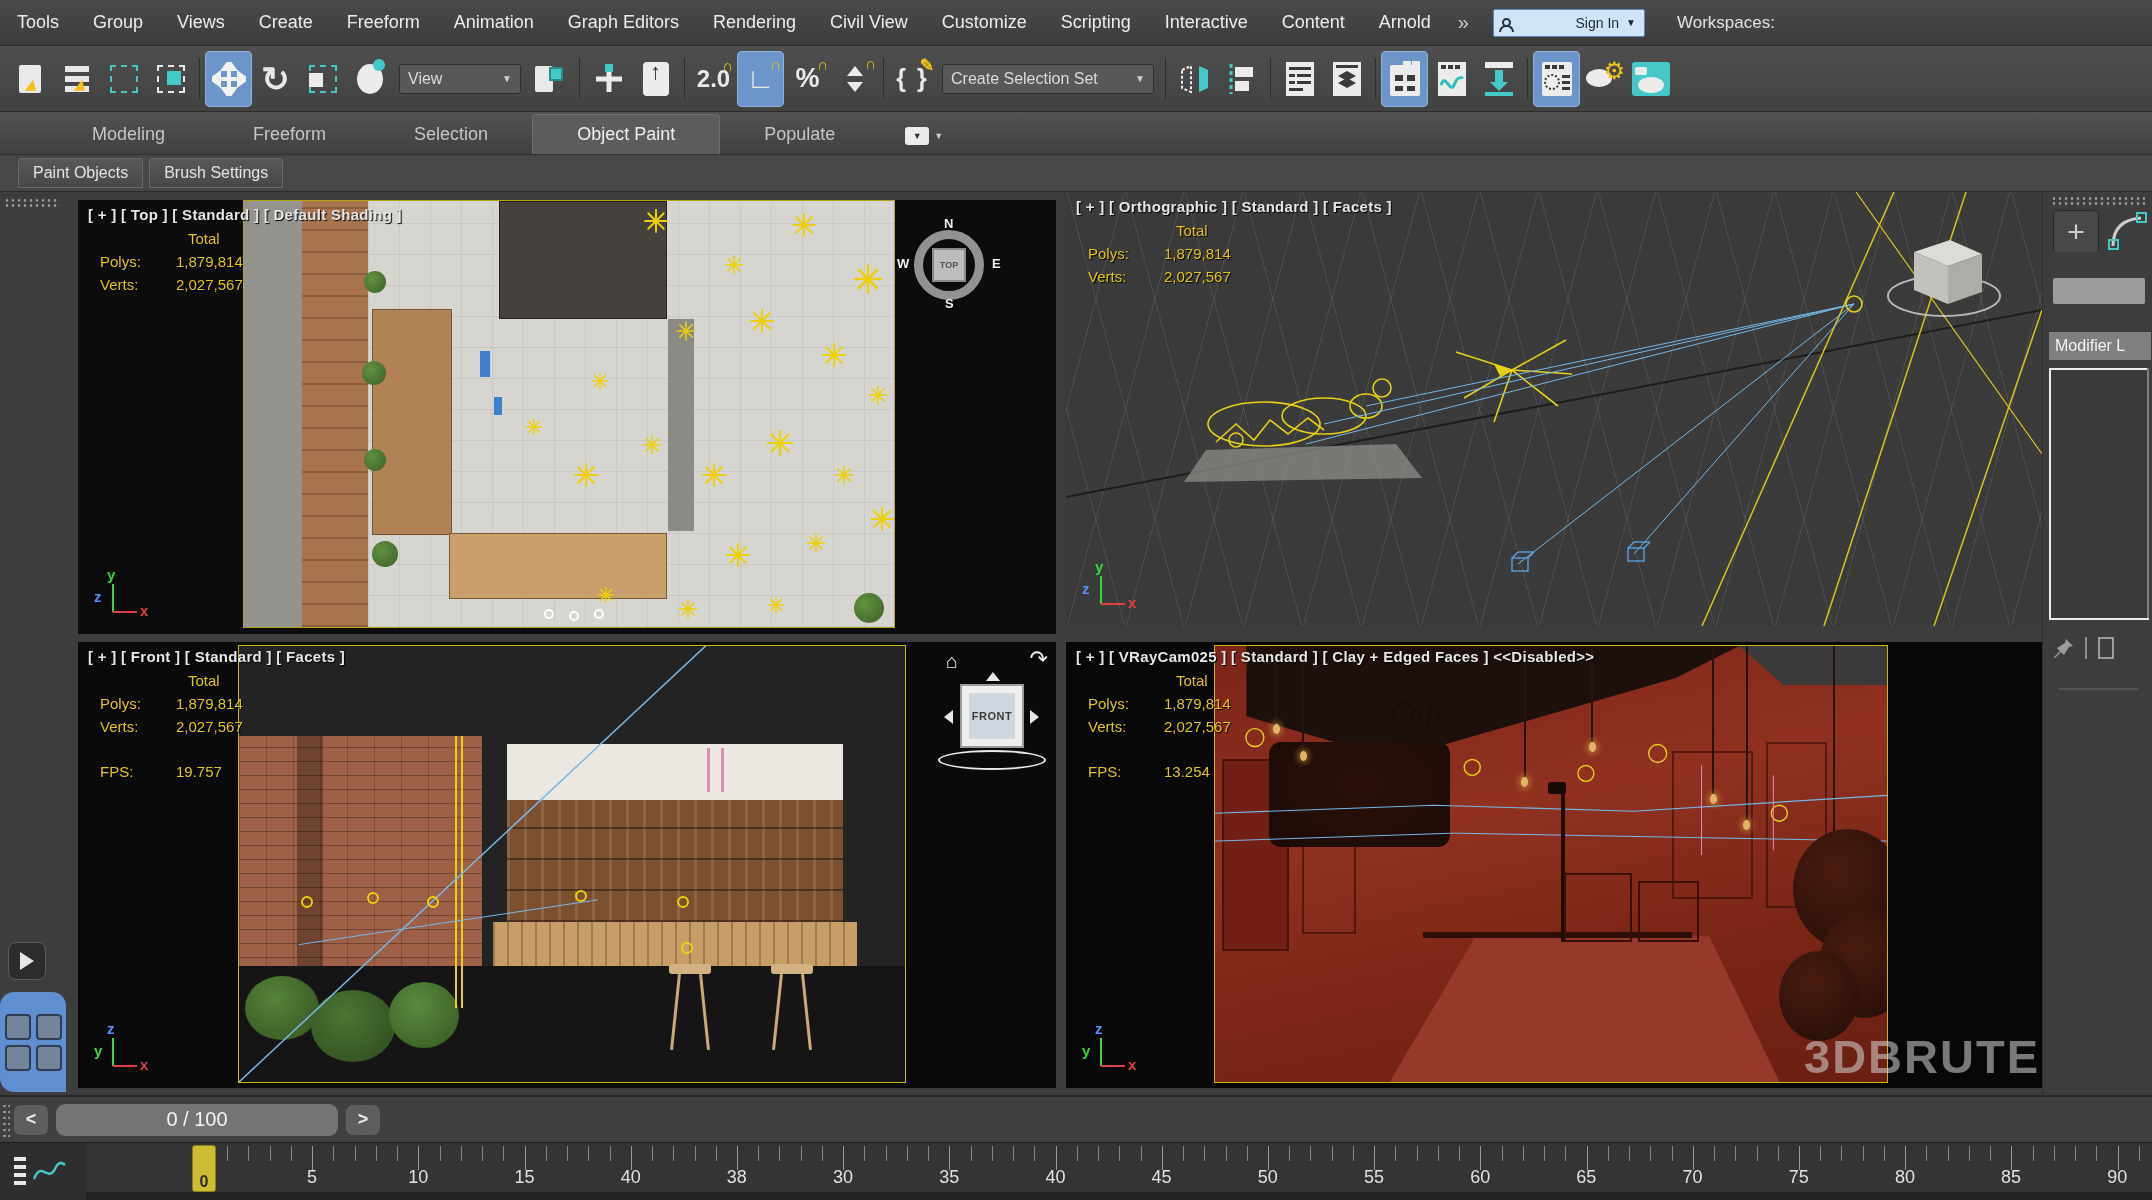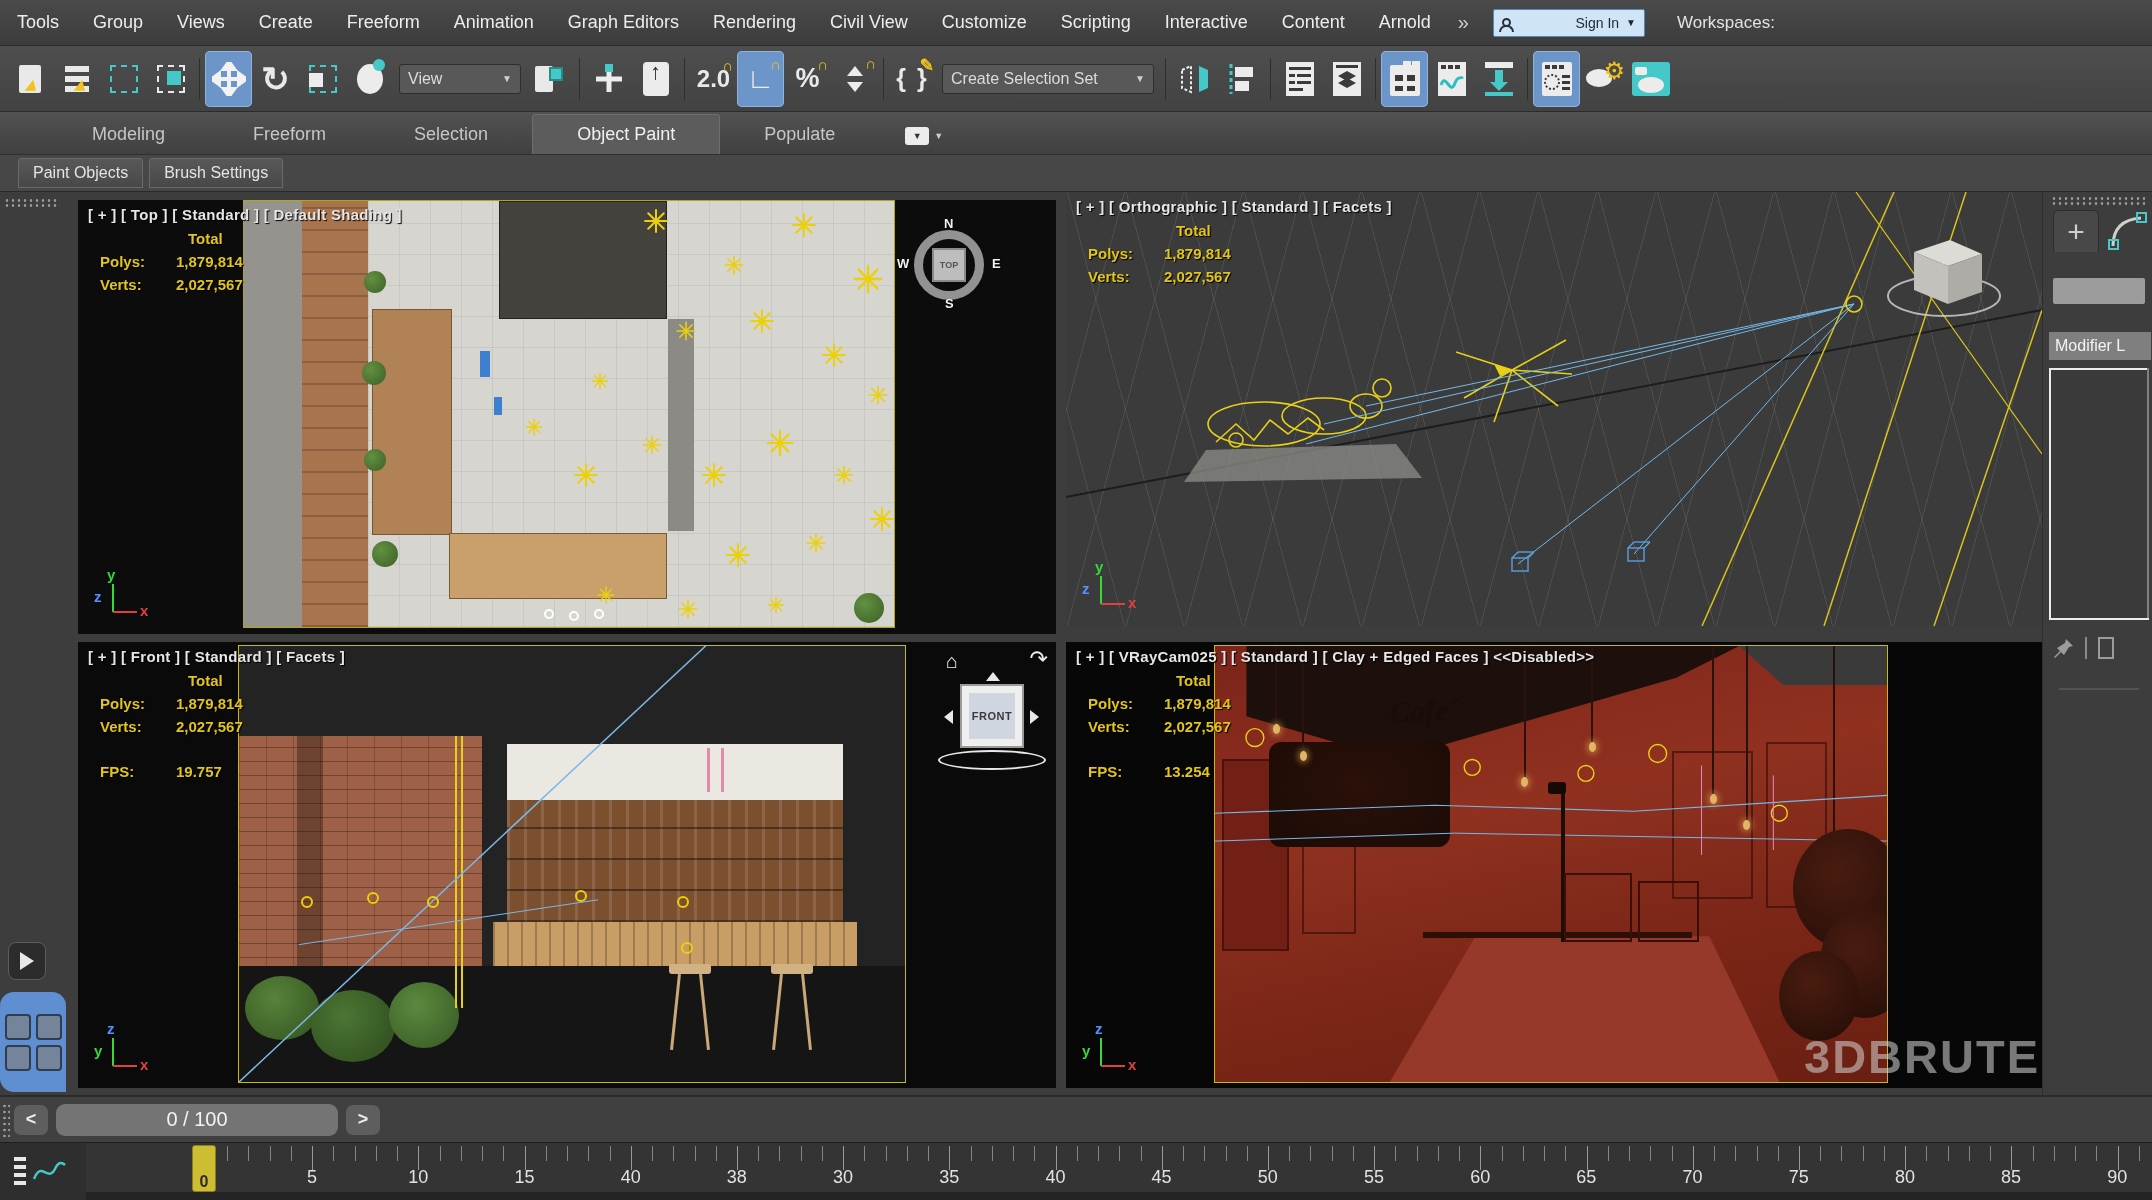--- a/index.html
+++ b/index.html
@@ -62,21 +62,21 @@
   
   .vp { position:absolute; overflow:hidden; }
   .vp-top   { left:6px;   top:8px;   width:978px; height:434px; background:#0c0c0c; }
   .vp-ortho { left:994px; top:0;   width:976px; height:434px; background:#3b3b3b;
       background-image:repeating-linear-gradient(75deg, transparent 0 56px, rgba(255,255,255,.09) 56px 57px),
                        repeating-linear-gradient(105deg, transparent 0 56px, rgba(255,255,255,.09) 56px 57px); }
   .vp-front { left:6px;   top:450px; width:978px; height:446px; background:#0a0a0a; }
   .vp-vray  { left:994px; top:450px; width:976px; height:446px; background:#070707; }
   .vp-head { position:absolute; left:10px; top:6px; z-index:30; }
   .vp-label { font-size:15px; font-weight:bold; color:#e6e6e6; text-shadow:1px 1px 1px #000; letter-spacing:.3px; }
-  .vp-stats { margin-top:4px; font-size:15px; font-weight:bold; color:#e3c41c; text-shadow:1px 1px 1px #000; }
+  .vp-stats { margin-top:4px; font-size:15px; font-weight:normal; color:#e3c41c; text-shadow:1px 1px 1px #000; }
   .srow { display:flex; line-height:23px; }
   .srow .sl { width:88px; text-align:left; padding-left:12px; }
   .srow .sv { }
   .srow.total .sv { padding-left:12px; }
   .srow.fps { margin-top:22px; }
   
   .gizmo { position:absolute; left:14px; bottom:8px; width:56px; height:56px; z-index:25; font-weight:bold; font-size:15px; }
   .gizmo .bar-y { position:absolute; left:20px; top:14px; width:2px; height:28px; background:#38d838; }
   .gizmo .bar-x { position:absolute; left:21px; top:41px; width:24px; height:2px; background:#e04040; }
   .gizmo .lbl-y { position:absolute; left:15px; top:-4px; color:#38d838; }

